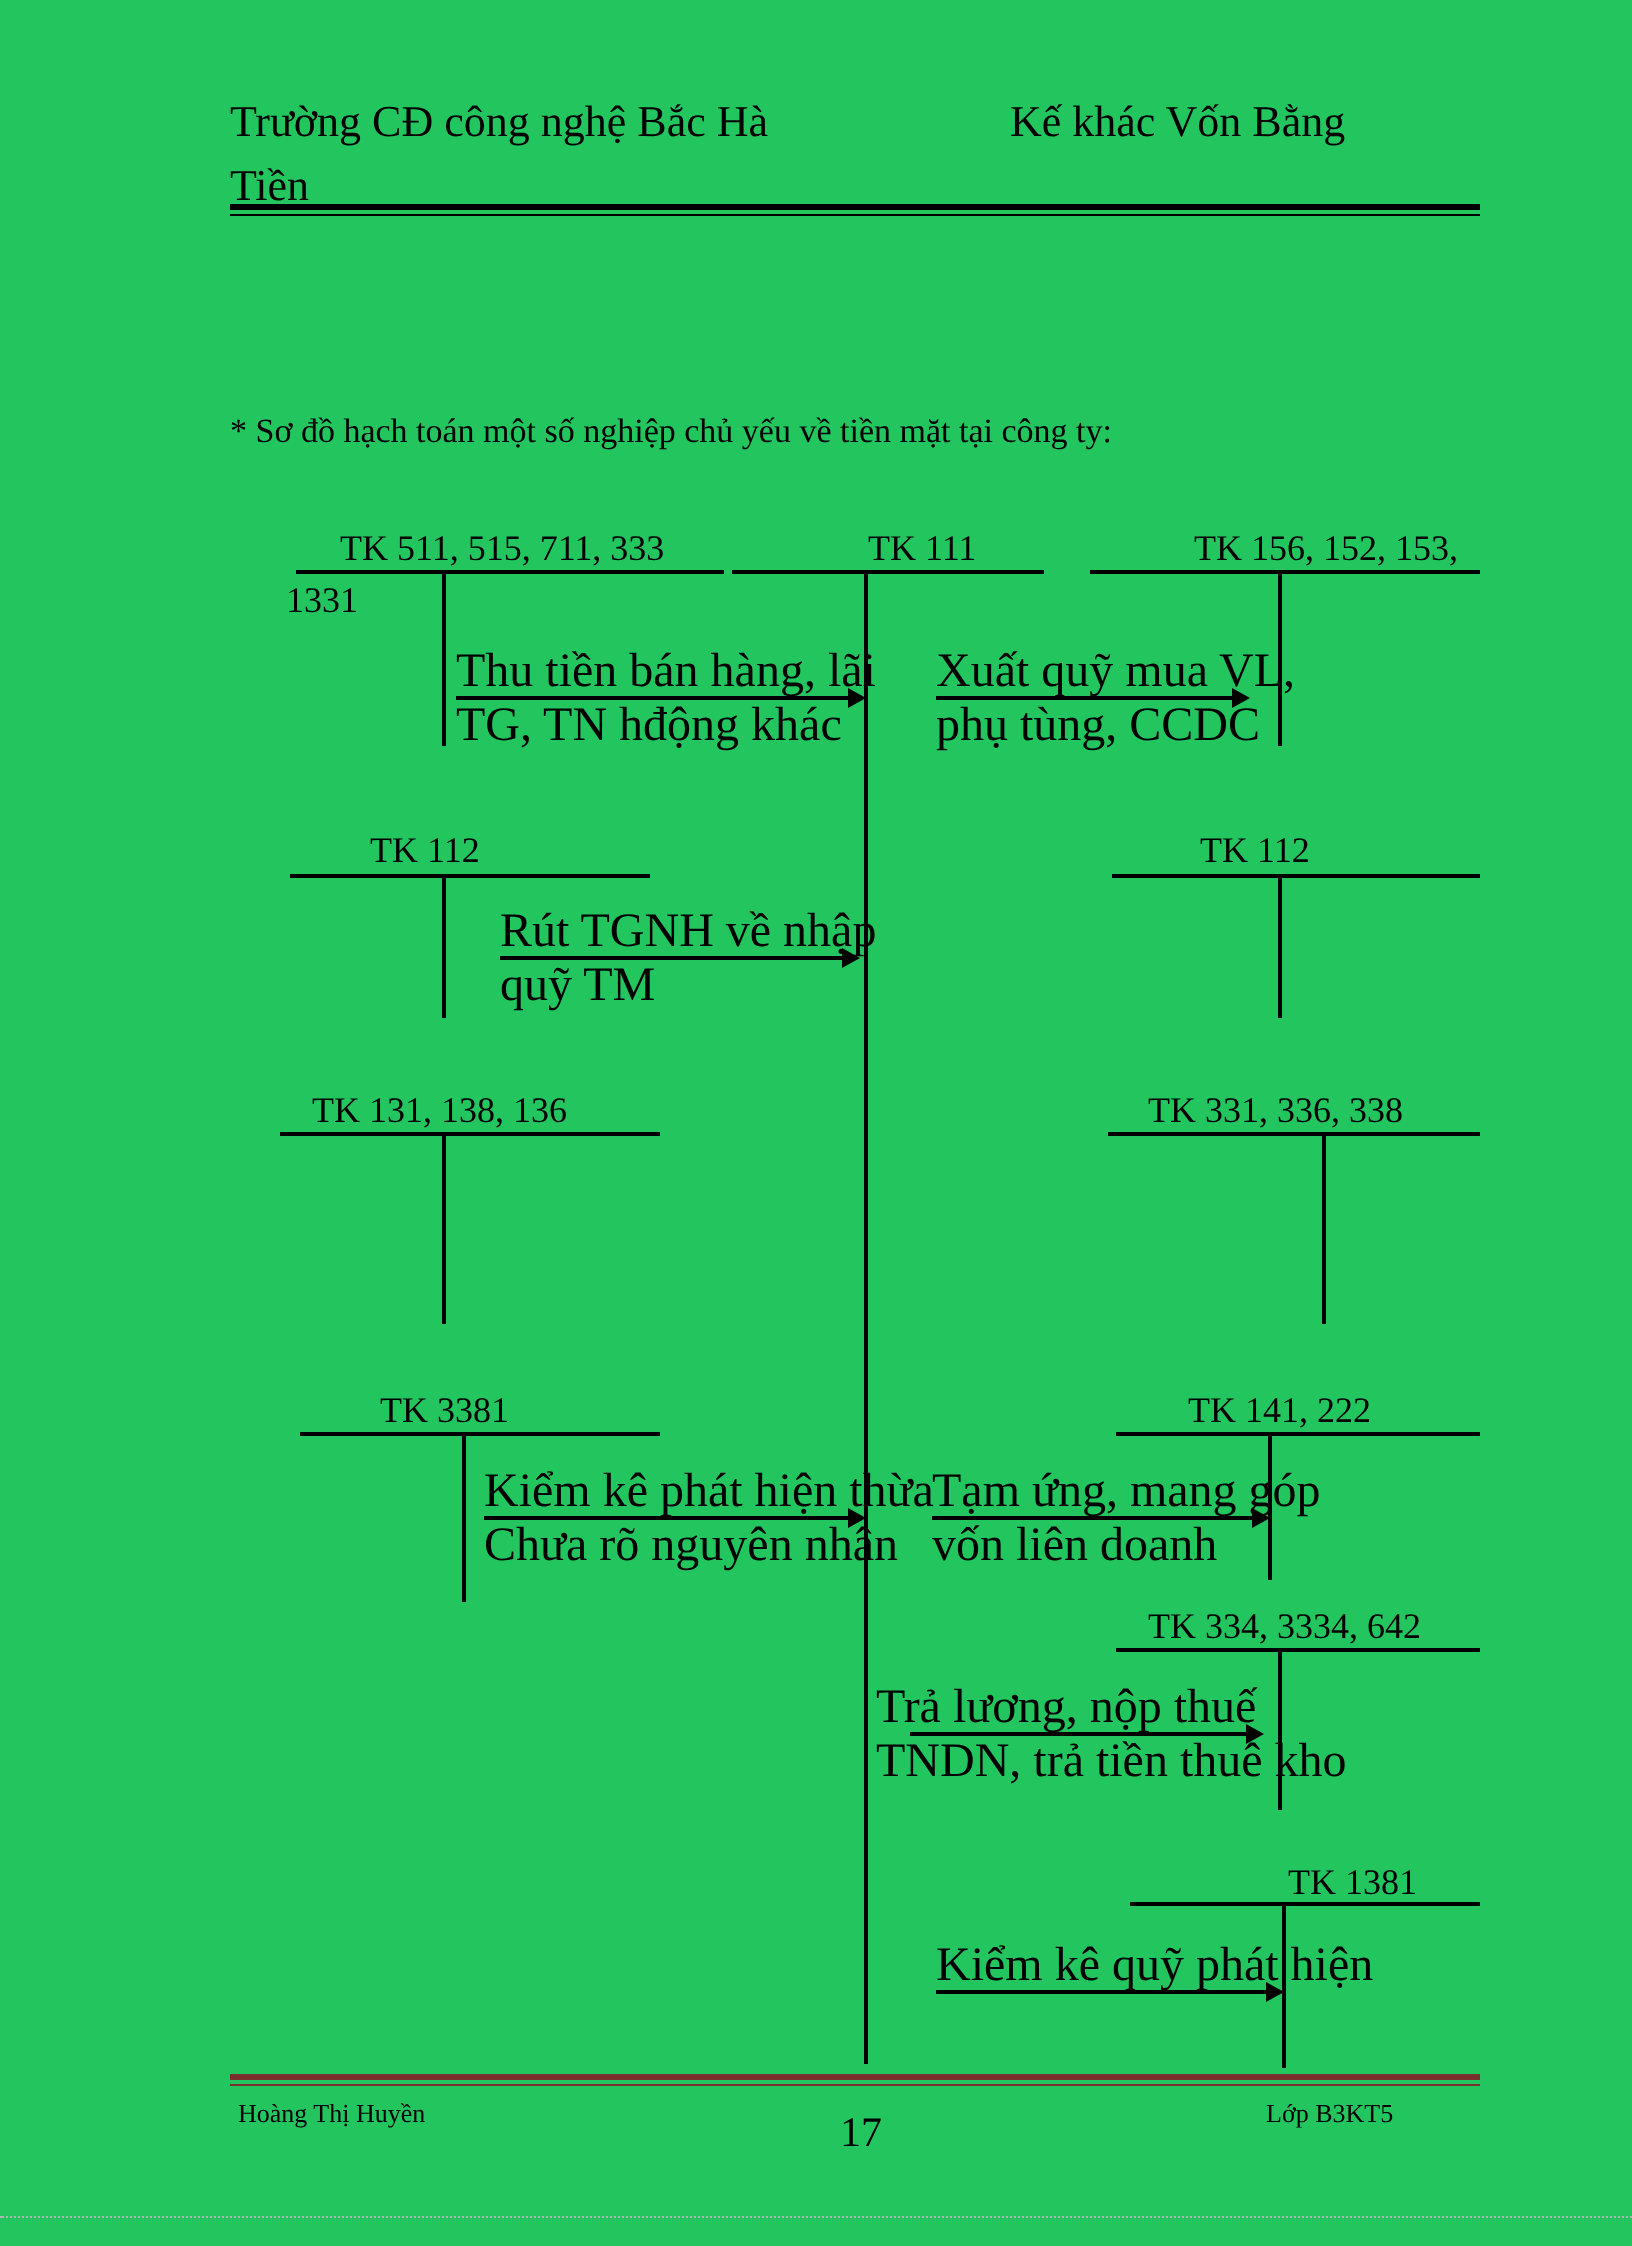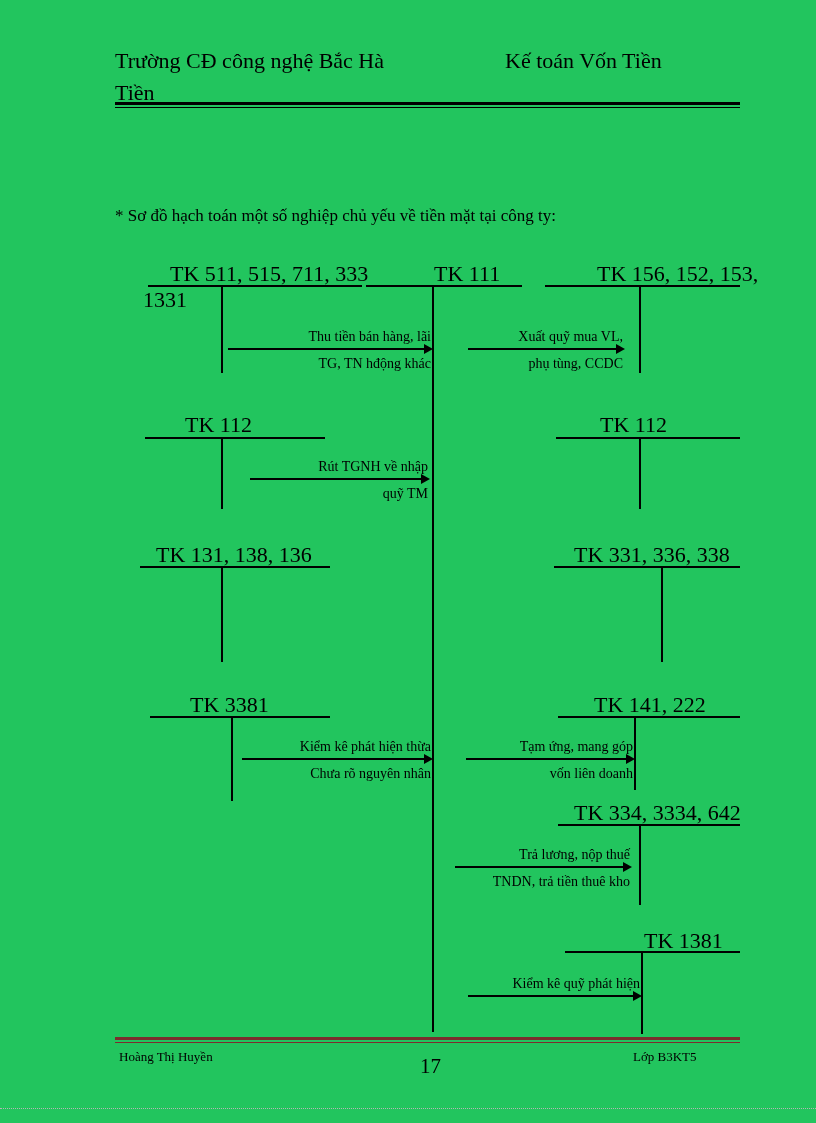--- a/index.html
+++ b/index.html
@@ -4,40 +4,40 @@
 <style>
   html, body { margin:0; padding:0; background:#9a9a9a; }
   .page {
     position:relative; width:816px; height:1123px; margin:0 auto; background:#22c55e;
     font-family:"Liberation Serif","DejaVu Serif",serif; color:#000;
     overflow:hidden;
   }
   .abs { position:absolute; }
   .hline { position:absolute; height:2px; background:#000; }
   .vline { position:absolute; width:2px; background:#000; }
-  .acct  { position:absolute; font-size:22px; line-height:22px; white-space:nowrap; }
-  .flow  { position:absolute; font-size:14px; line-height:23px; text-align:right; }
+  .acct  { position:absolute; font-size:18px; line-height:22px; white-space:nowrap; }
+  .flow  { position:absolute; font-size:24px; line-height:23px; text-align:left; }
   .fl1   { height:23px; white-space:nowrap; }
   .fl2   { margin-top:4px; white-space:nowrap; }
   .arrow { position:absolute; height:1.5px; background:#000; top:23px; left:0; right:0; }
   .arrow::after {
     content:""; position:absolute; right:-2px; top:50%; transform:translateY(-50%);
     width:0; height:0;
     border-left:9px solid #000; border-top:5px solid transparent; border-bottom:5px solid transparent;
   }
   .hdr-text { font-size:22px; line-height:33px; white-space:nowrap; }
   .ftr-text { font-size:13px; white-space:nowrap; }
 </style>
 </head>
 <body>
 
 <div class="page">
 
   <div class="abs hdr-text" style="left:115px; top:44px;">Trường CĐ công nghệ Bắc Hà</div>
-  <div class="abs hdr-text" style="left:505px; top:44px;">Kế toán Vốn Tiền</div>
+  <div class="abs hdr-text" style="left:505px; top:44px;">Kế khác Vốn Bằng</div>
   <div class="abs hdr-text" style="left:115px; top:76px;">Tiền</div>
   <div class="abs" style="left:115px; top:102px; width:625px; height:2px; border-top:3px solid #000; border-bottom:1px solid #000;"></div>
 
   <div class="abs" style="left:115px; top:206px; font-size:17px;">* Sơ đồ hạch toán một số nghiệp  chủ yếu về tiền mặt tại công ty:</div>
 
   <div class="acct" style="left:170px; top:263px;">TK 511, 515, 711, 333</div>
   <div class="acct" style="left:143px; top:289px;">1331</div>
   <div class="hline" style="left:148px; top:285px; width:214px;"></div>
   <div class="vline" style="left:221px; top:285px; height:88px;"></div>
 

